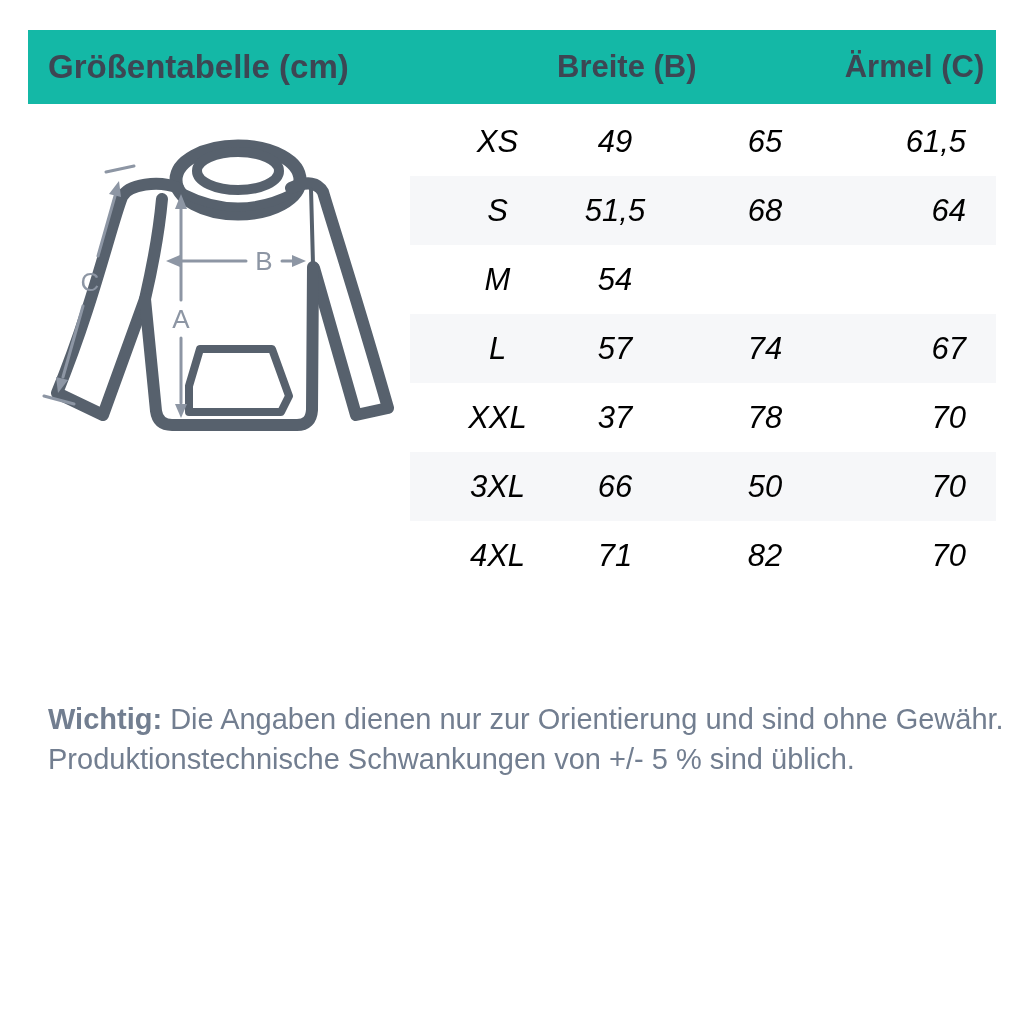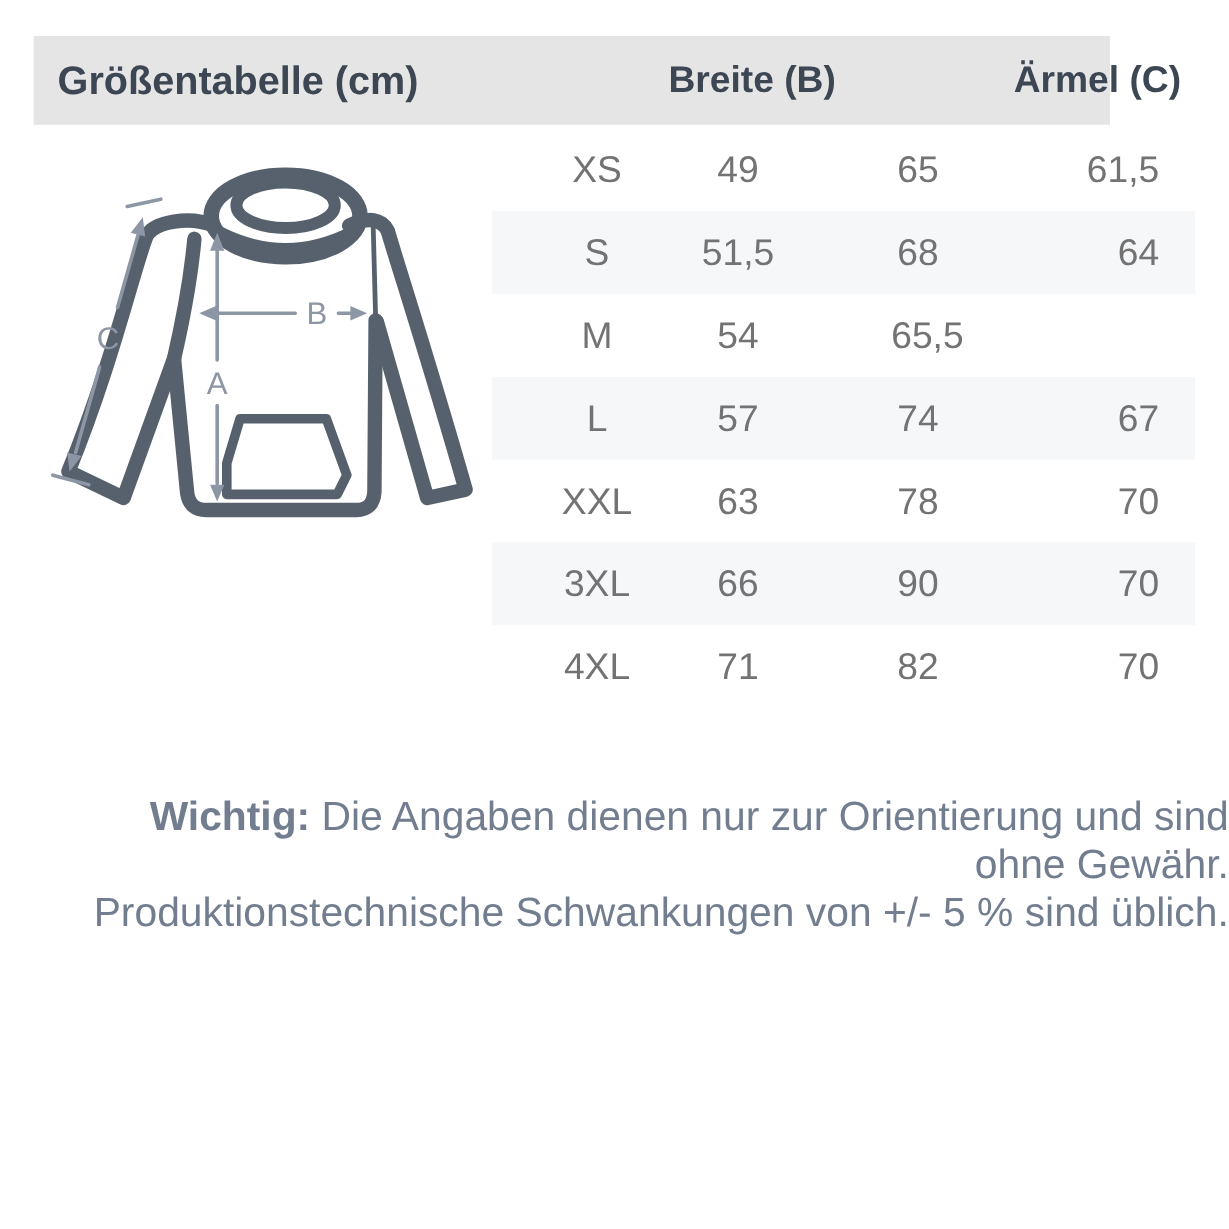--- a/index.html
+++ b/index.html
@@ -5,22 +5,22 @@
   html,body { margin:0; padding:0; }
   body {
     width:1024px; height:1024px;
     background:#ffffff;
     font-family:"Liberation Sans", sans-serif;
     position:relative;
     overflow:hidden;
   }
   .header-bar {
     position:absolute; left:28px; top:30px;
-    width:897px; height:74px;
-    background:#e5e5e5;
+    width:968px; height:74px;
+    background:#14b8a6;
   }
   .title {
     position:absolute; left:20px; top:50%;
     transform:translateY(-50%);
     font-size:33px; font-weight:bold;
     color:#3d4653; white-space:nowrap;
   }
   .hcols {
     position:absolute; left:382px; top:0; height:100%; width:586px;
     display:grid; grid-template-columns:147px 134px 142px 163px;
@@ -34,33 +34,32 @@
   .h-h { grid-column:3; }
   .h-a { grid-column:4; }
 
   .size-table { position:absolute; left:410px; top:107px; width:586px; }
   .srow {
     height:69px;
     display:grid; grid-template-columns:147px 134px 142px 163px;
     align-items:center;
   }
   .srow:nth-child(even) { background:#f6f7f9; }
-  .cell { text-align:center; font-size:31px; color:#737373; }
+  .cell { text-align:center; font-size:31px; color:#000000;font-style:italic; }
   .c-size { padding-left:28px; }
   .c-b { padding-right:18px;text-align:center; }
   .c-h { padding-left:6px; }
   .c-a { padding-right:30px;text-align:right; }
 
   .illustration { position:absolute; left:30px; top:125px; }
 
   .note {
-    position:absolute; left:48px; top:661px;
-    font-size:34px; line-height:40px;
+    position:absolute; left:48px; top:699px;
+    font-size:29px; line-height:40px;
     color:#727e90;
-    text-align:right;
   }
   .note b { font-weight:bold; }
 </style>
 </head>
 <body>
 
 <div class="header-bar">
   <span class="title">Größentabelle (cm)</span>
   <div class="hcols">
     <span class="hcol h-b">Breite (B)</span>
@@ -113,38 +112,37 @@
     </div>
     <div class="srow">
       <span class="cell c-size">S</span>
       <span class="cell c-b">51,5</span>
       <span class="cell c-h">68</span>
       <span class="cell c-a">64</span>
     </div>
     <div class="srow">
       <span class="cell c-size">M</span>
       <span class="cell c-b">54</span>
-      <span class="cell c-a">65,5</span>
     </div>
     <div class="srow">
       <span class="cell c-size">L</span>
       <span class="cell c-b">57</span>
       <span class="cell c-h">74</span>
       <span class="cell c-a">67</span>
     </div>
     <div class="srow">
       <span class="cell c-size">XXL</span>
-      <span class="cell c-b">63</span>
+      <span class="cell c-b">37</span>
       <span class="cell c-h">78</span>
       <span class="cell c-a">70</span>
     </div>
     <div class="srow">
       <span class="cell c-size">3XL</span>
       <span class="cell c-b">66</span>
-      <span class="cell c-h">90</span>
+      <span class="cell c-h">50</span>
       <span class="cell c-a">70</span>
     </div>
     <div class="srow">
       <span class="cell c-size">4XL</span>
       <span class="cell c-b">71</span>
       <span class="cell c-h">82</span>
       <span class="cell c-a">70</span>
     </div>
   </div>
 

